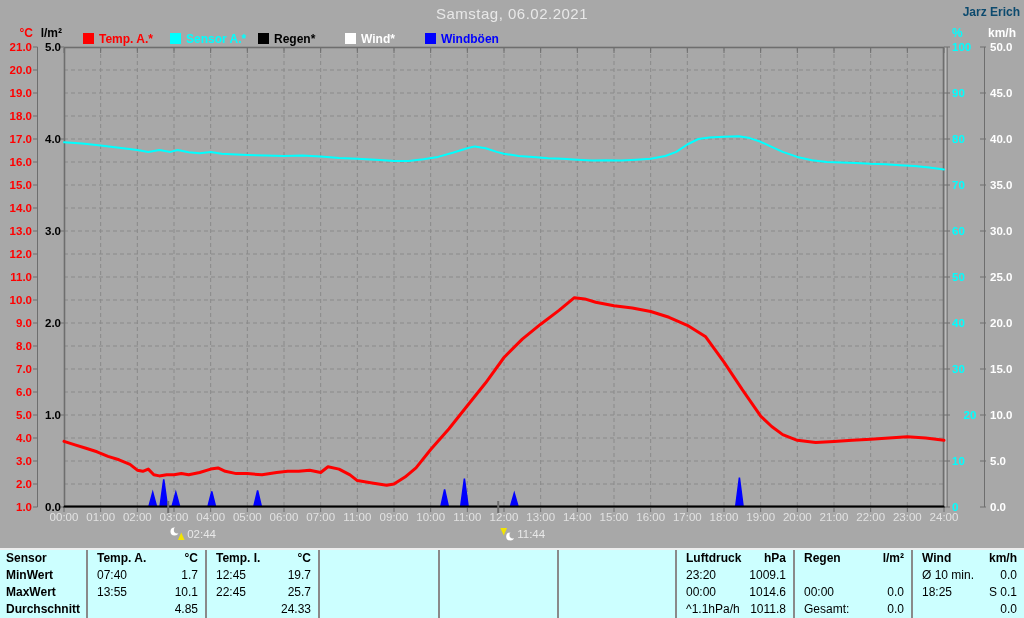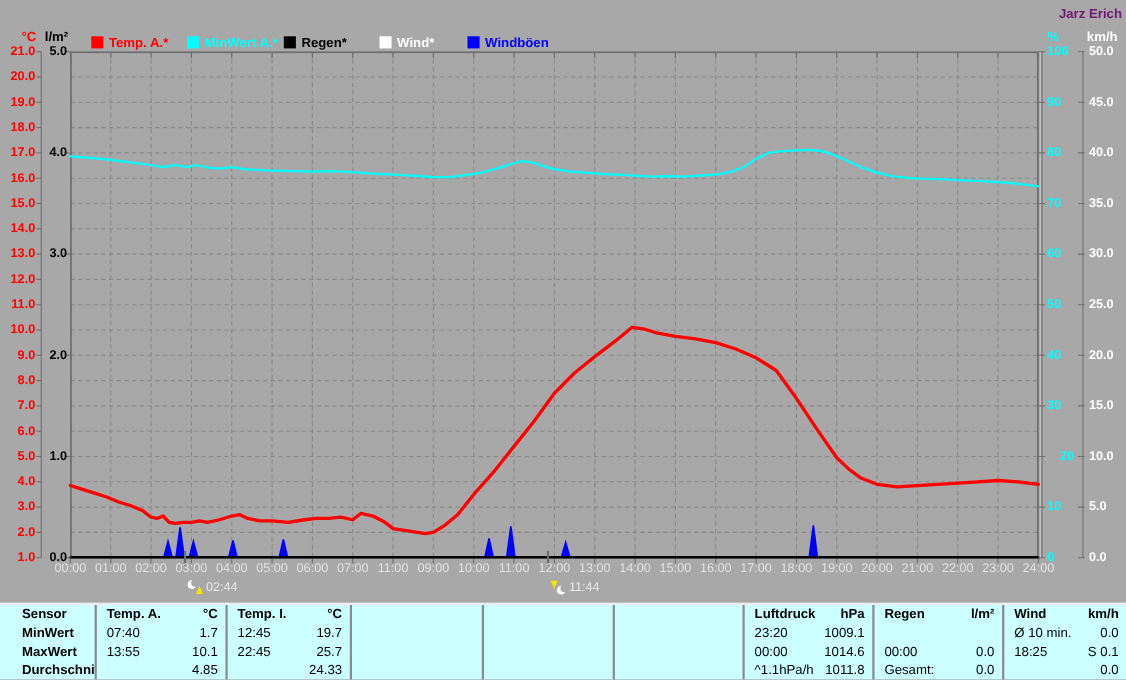--- a/index.html
+++ b/index.html
@@ -7,21 +7,21 @@
     position:relative;width:1024px;height:618px;overflow:hidden;
     background:#a8a8a8;
     font-family:"Liberation Sans", sans-serif;
     -webkit-font-smoothing:none;
   }
   .title{
     position:absolute;top:5px;left:312px;width:400px;text-align:center;
     font-size:15px;color:#e8e8e8;letter-spacing:0.5px;
   }
   .station{
-    position:absolute;top:5px;right:4px;font-size:12px;font-weight:bold;color:#701a75;
+    position:absolute;top:5px;right:4px;font-size:12px;font-weight:bold;color:#0c4a6e;
   }
   .unit-label{position:absolute;font-size:12px;font-weight:bold;line-height:14px;}
   .legend-item{position:absolute;top:32px;height:13px;display:flex;align-items:center;font-size:12px;font-weight:bold;}
   .legend-swatch{width:11px;height:11px;display:inline-block;margin-right:5px;flex:none;}
   .tick-label{position:absolute;font-size:11.5px;font-weight:bold;line-height:14px;height:14px;white-space:nowrap;}
   .x-label{position:absolute;top:511px;width:44px;margin-left:-22px;text-align:center;
     font-size:11.5px;color:#e2e2e2;line-height:13px;white-space:nowrap;}
   .marker{position:absolute;top:526px;height:15px;display:flex;align-items:center;}
   .marker-text{font-size:11.5px;color:#e8e8e8;margin-left:2px;line-height:14px;}
   svg.overlay{position:absolute;left:0;top:0;pointer-events:none;}
@@ -31,42 +31,43 @@
     position:absolute;left:0;top:548px;width:1024px;height:70px;
     background:#ccffff;border-top:2px solid #ededed;box-sizing:border-box;
     display:flex;font-size:12px;color:#000;
   }
   .stats-col{box-sizing:border-box;border-right:2px solid #8a8a8a;height:100%;flex:none;}
   .stats-col:last-child{border-right:none;}
   .stats-row{height:17px;line-height:17px;display:flex;justify-content:space-between;white-space:nowrap;overflow:hidden;}
   .stats-row .lft{padding-left:9px;}
   .stats-row .rgt{padding-right:7px;text-align:right;flex:1;}
   .stats-row.hdr{font-weight:bold;}
-  .stats-label{font-weight:bold;padding-left:20px;}
+  .stats-label{font-weight:bold;padding-left:6px;}
 </style>
 </head>
 <body>
 
 <div class="screen">
+  <div class="title">Samstag, 06.02.2021</div>
   <div class="station">Jarz Erich</div>
 
   <div id="unit-labels">
       <div class="unit-label" style="top: 26px; left: 0px; width: 33px; text-align: right; color: rgb(255, 0, 0);">°C</div>
       <div class="unit-label" style="top: 26px; left: 32px; width: 30px; text-align: right; color: rgb(0, 0, 0);">l/m²</div>
       <div class="unit-label" style="top: 26px; left: 952px; width: 30px; text-align: left; color: rgb(0, 255, 255);">%</div>
       <div class="unit-label" style="top: 26px; left: 988px; width: 34px; text-align: left; color: rgb(255, 255, 255);">km/h</div>
     </div>
   <div id="legend">
       <div class="legend-item" style="left: 83px;">
         <div class="legend-swatch" style="background: rgb(255, 0, 0);"></div>
         <div style="color: rgb(255, 0, 0);">Temp. A.*</div>
       </div>
       <div class="legend-item" style="left: 170px;">
         <div class="legend-swatch" style="background: rgb(0, 255, 255);"></div>
-        <div style="color: rgb(0, 255, 255);">MinWert A.*</div>
+        <div style="color: rgb(0, 255, 255);">Sensor A.*</div>
       </div>
       <div class="legend-item" style="left: 258px;">
         <div class="legend-swatch" style="background: rgb(0, 0, 0);"></div>
         <div style="color: rgb(0, 0, 0);">Regen*</div>
       </div>
       <div class="legend-item" style="left: 345px;">
         <div class="legend-swatch" style="background: rgb(255, 255, 255);"></div>
         <div style="color: rgb(255, 255, 255);">Wind*</div>
       </div>
       <div class="legend-item" style="left: 425px;">

